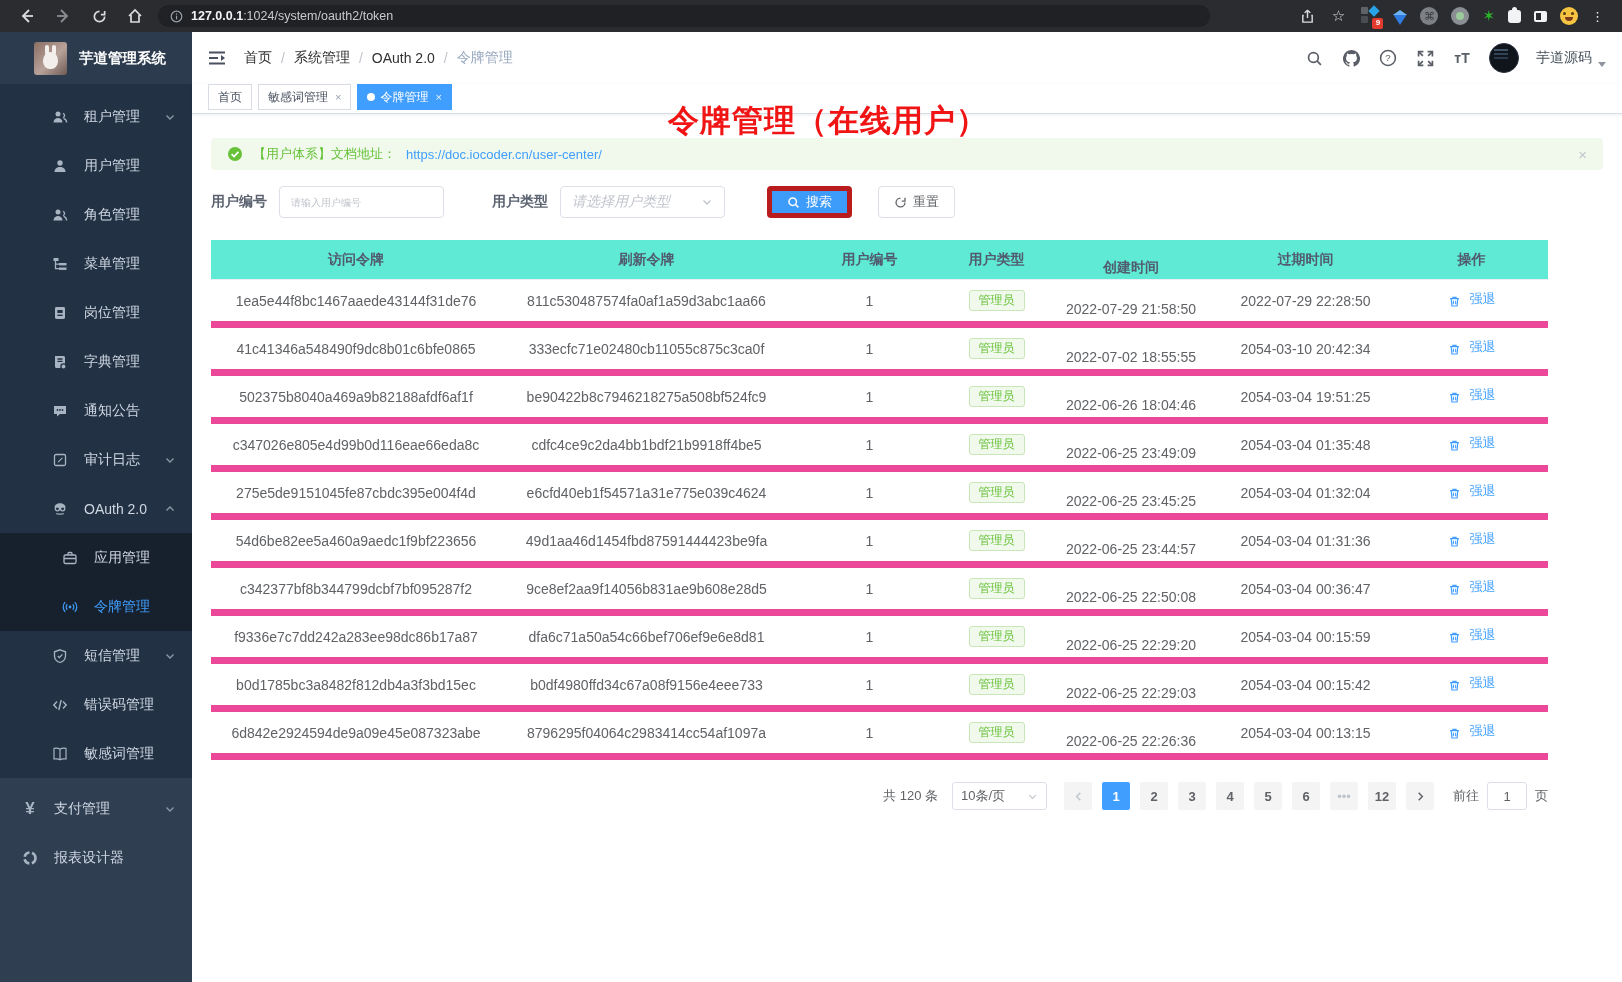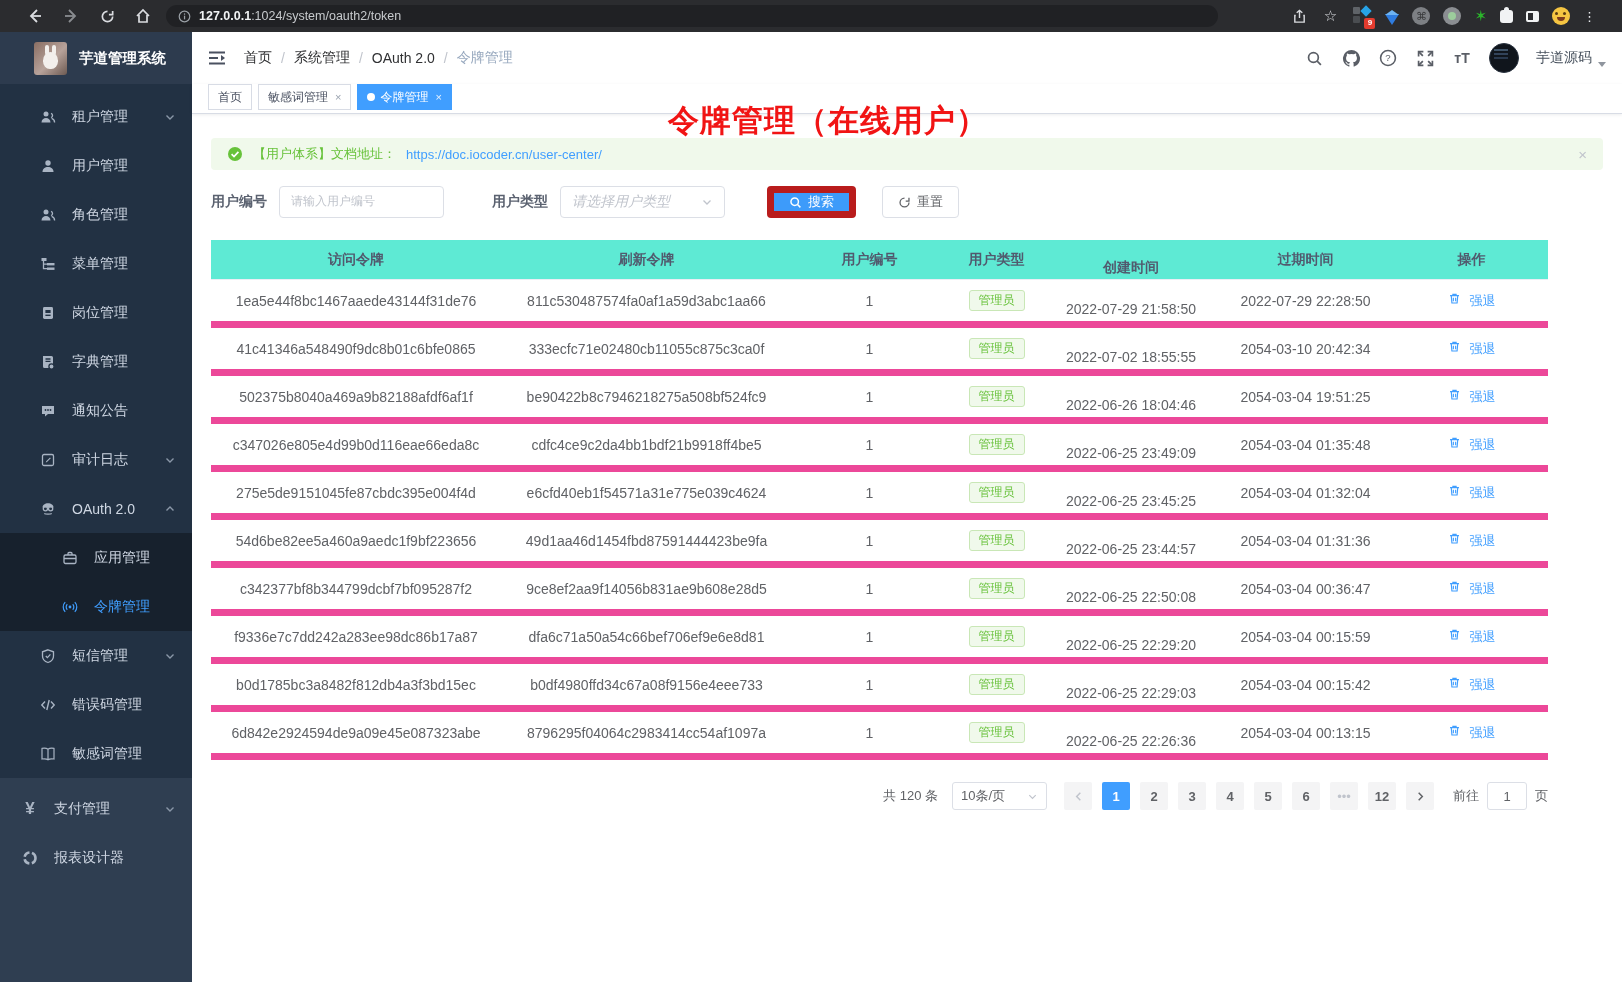--- a/index.html
+++ b/index.html
@@ -1,20 +1,20 @@
 <!DOCTYPE html>
 <html><head>
 <meta charset="utf-8">
 <style>
   * { margin:0; padding:0; box-sizing:border-box; }
   html,body { width:1622px; height:982px; overflow:hidden; background:#fff;
     font-family:"Liberation Sans","DejaVu Sans",sans-serif; }
 
   
-  .browser { height:32px; background:#2b2c2f; display:flex; align-items:center; padding:0 26px; gap:14px; }
+  .browser { height:32px; background:#2b2c2f; display:flex; align-items:center; padding:0 18px; gap:14px; }
   .b-nav { display:flex; gap:18px; align-items:center; color:#e8eaed; }
   .b-btn { width:18px; height:18px; display:flex; align-items:center; justify-content:center; color:#dadce0; }
   .b-btn.dim { color:#8a8d91; }
   .url-pill { flex:0 0 1052px; height:22px; background:#202124; border-radius:12px; display:flex; align-items:center; padding:0 12px; gap:8px; color:#bdc1c6; font-size:12.5px; }
   .url-host { color:#f1f3f4; font-weight:700; }
   .url-rest { color:#c7cacd; }
   .b-right { display:flex; align-items:center; gap:13px; margin-left:auto; }
   .ext-cluster { position:relative; width:20px; height:20px; }
   .ext-sq { position:absolute; width:7px; height:7px; background:#5f6368; border-radius:1px; }
   .ext-diamond { position:absolute; width:8px; height:8px; background:#27a3e6; transform:rotate(45deg); top:1px; right:2px; }
@@ -38,21 +38,21 @@
   .app { display:flex; height:950px; }
 
   
   .sidebar { width:192px; background:#223143; display:flex; flex-direction:column; flex-shrink:0; }
   .logo { height:52px; background:#2d3b4e; display:flex; align-items:center; gap:12px; padding-left:34px; }
   .logo-img { width:33px; height:33px; border-radius:3px; background:linear-gradient(135deg,#8a6e63 0%,#b7a29a 55%,#6d5a52 100%); position:relative; overflow:hidden; }
   .logo-img:before { content:""; position:absolute; left:9px; top:10px; width:15px; height:17px; background:#f3efec; border-radius:50% 50% 45% 45%; }
   .logo-img:after { content:""; position:absolute; left:11px; top:3px; width:4px; height:10px; background:#f3efec; border-radius:4px; box-shadow:7px 0 0 #f3efec; }
   .logo-title { color:#fff; font-size:14.5px; font-weight:700; }
   .menu { padding-top:8px; }
-  .m-item { height:49px; display:flex; align-items:center; gap:16px; padding-left:40px; position:relative; color:#cfd7e3; font-size:14px; cursor:pointer; }
+  .m-item { height:49px; display:flex; align-items:center; gap:16px; padding-left:52px; position:relative; color:#cfd7e3; font-size:14px; cursor:pointer; }
   .m-item .mi-icon { width:16px; height:16px; color:#a9b4c3; display:flex; align-items:center; justify-content:center; flex-shrink:0; }
   .m-item.sub { padding-left:62px; background:#17212d; }
   .m-item.active { color:#409eff; }
   .m-item.active .mi-icon { color:#409eff; }
   .m-arrow { position:absolute; right:16px; color:#8a97a8; display:flex; }
   .m-arrow.up { transform:rotate(180deg); }
   .side-bottom { background:#2f3e51; flex:1; padding-top:6px; }
   .side-bottom .m-item { padding-left:22px; }
 
   
@@ -81,39 +81,39 @@
 
   .content { padding:24px 19px 0 19px; }
 
   .alert { height:32px; background:#f0f9eb; border-radius:4px; display:flex; align-items:center; padding:0 16px; gap:10px; font-size:13px; color:#67c23a; }
   .alert .link { color:#409eff; cursor:pointer; }
   .alert .close { margin-left:auto; color:#c0c4cc; font-size:15px; cursor:pointer; }
 
   .filters { margin-top:16px; display:flex; align-items:center; gap:10px; }
   .f-label { font-size:14px; font-weight:700; color:#5b6270; margin-right:2px; }
   .f-input, .f-select { width:165px; height:32px; border:1px solid #dcdfe6; border-radius:4px; padding:0 11px; font-size:14px; color:#606266; background:#fff; display:flex; align-items:center; }
-  .f-input input { border:none; outline:none; width:100%; font-size:12px; font-family:Liberation Mono, monospace; color:#606266; }
+  .f-input input { border:none; outline:none; width:100%; font-size:10px; font-family:Liberation Sans, sans-serif; color:#606266; }
   .f-input input::placeholder { color:#c0c4cc; }
   .f-select { justify-content:space-between; color:#c0c4cc; cursor:pointer; margin-right:18px;font-style:italic; }
   .f-select .chev { color:#c0c4cc; }
   .gap28 { width:28px; }
   .btn { height:32px; border-radius:4px; font-size:13px; display:inline-flex; align-items:center; gap:6px; padding:0 15px; cursor:pointer; }
-  .btn-primary { background:#3d9bfa; color:#fff; border:7px solid #b91c1c; margin-left:14px; }
+  .btn-primary { background:#3d9bfa; color:#fff; border:5px solid #b91c1c; margin-left:14px; }
   .btn-plain { background:#fff; color:#606266; border:1px solid #dcdfe6; margin-left:16px; }
 
   
   .table { margin-top:22px; width:1337px; font-size:14px; color:#606266; }
   .t-head, .t-row { display:flex; align-items:center; }
   .t-head { background:#5eead4; height:40px; font-weight:700; color:#515a6e; }
   .t-row { height:48px; border-bottom:7px solid #ec4899; background:#fff; }
   .t-head { border-bottom:1px solid #ebeef5; }
   .tc { text-align:center; padding:0 4px; }
   .c0{width:290px;} .c1{width:291px;} .c2{width:155px;} .c3{width:99px;} .c4{width:170px;margin-top:16px;} .c5{width:179px;} .c6{width:153px;}
   .badge { display:inline-block; background:#f0f9eb; border:1px solid #c9e7b6; color:#67c23a; font-size:12px; padding:3px 9px; border-radius:3px; line-height:1.1; }
-  .op-link { color:#409eff; font-size:13px; display:inline-flex; align-items:flex-start; gap:9px; cursor:pointer; }
+  .op-link { color:#409eff; font-size:13px; display:inline-flex; align-items:flex-end; gap:9px; cursor:pointer; }
 
   
   .pager { margin-top:22px; width:1337px; display:flex; justify-content:flex-end; align-items:center; font-size:13px; color:#606266; gap:0; }
   .pg-total { margin-right:14px; }
   .pg-size { width:95px; height:28px; border:1px solid #dcdfe6; border-radius:3px; display:flex; align-items:center; justify-content:space-between; padding:0 8px; color:#606266; margin-right:12px; cursor:pointer; font-size:13px; }
   .pg-btn { min-width:28px; height:28px; margin:0 5px; background:#f4f4f5; border-radius:2px; display:inline-flex; align-items:center; justify-content:center; color:#606266; font-size:13px; cursor:pointer; padding:0 4px; font-weight:600; }
   .pg-btn.active { background:#409eff; color:#fff; }
   .pg-btn.disabled { color:#c0c4cc; font-weight:400; }
   .pg-goto { margin-left:14px; display:flex; align-items:center; gap:8px; }
   .pg-input { width:40px; height:28px; border:1px solid #dcdfe6; border-radius:3px; text-align:center; font-size:13px; color:#606266; display:flex; align-items:center; justify-content:center; background:#fff; }

